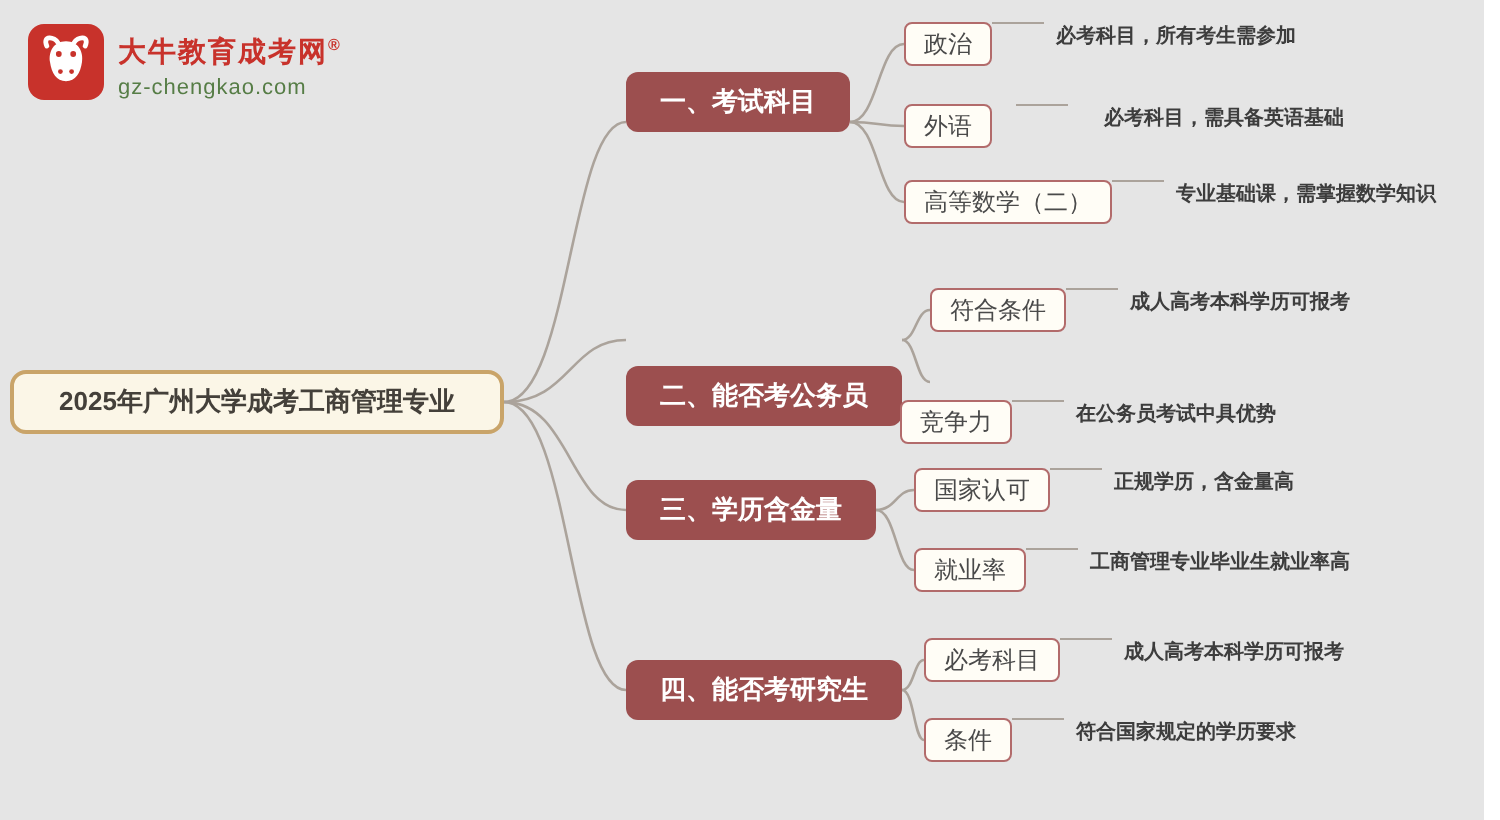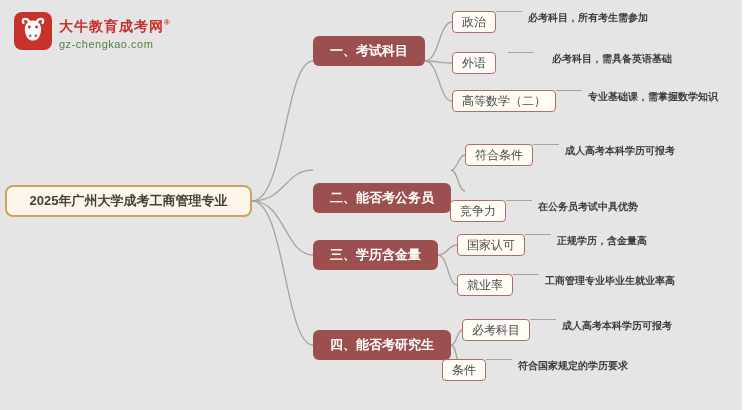--- a/index.html
+++ b/index.html
@@ -119,19 +119,19 @@
     <span class="leaf-box">就业率</span>
     <span class="leaf-dash"></span>
     <span class="leaf-desc">工商管理专业毕业生就业率高</span>
   </div>
 
   <div class="leaf-row" style="left:462px;top:319px;">
     <span class="leaf-box">必考科目</span>
     <span class="leaf-dash"></span>
     <span class="leaf-desc">成人高考本科学历可报考</span>
   </div>
-  <div class="leaf-row" style="left:442px;top:359px;">
+  <div class="leaf-row" style="left:462px;top:359px;">
     <span class="leaf-box">条件</span>
     <span class="leaf-dash"></span>
     <span class="leaf-desc">符合国家规定的学历要求</span>
   </div>
 
 </div>
 
 </body></html>

